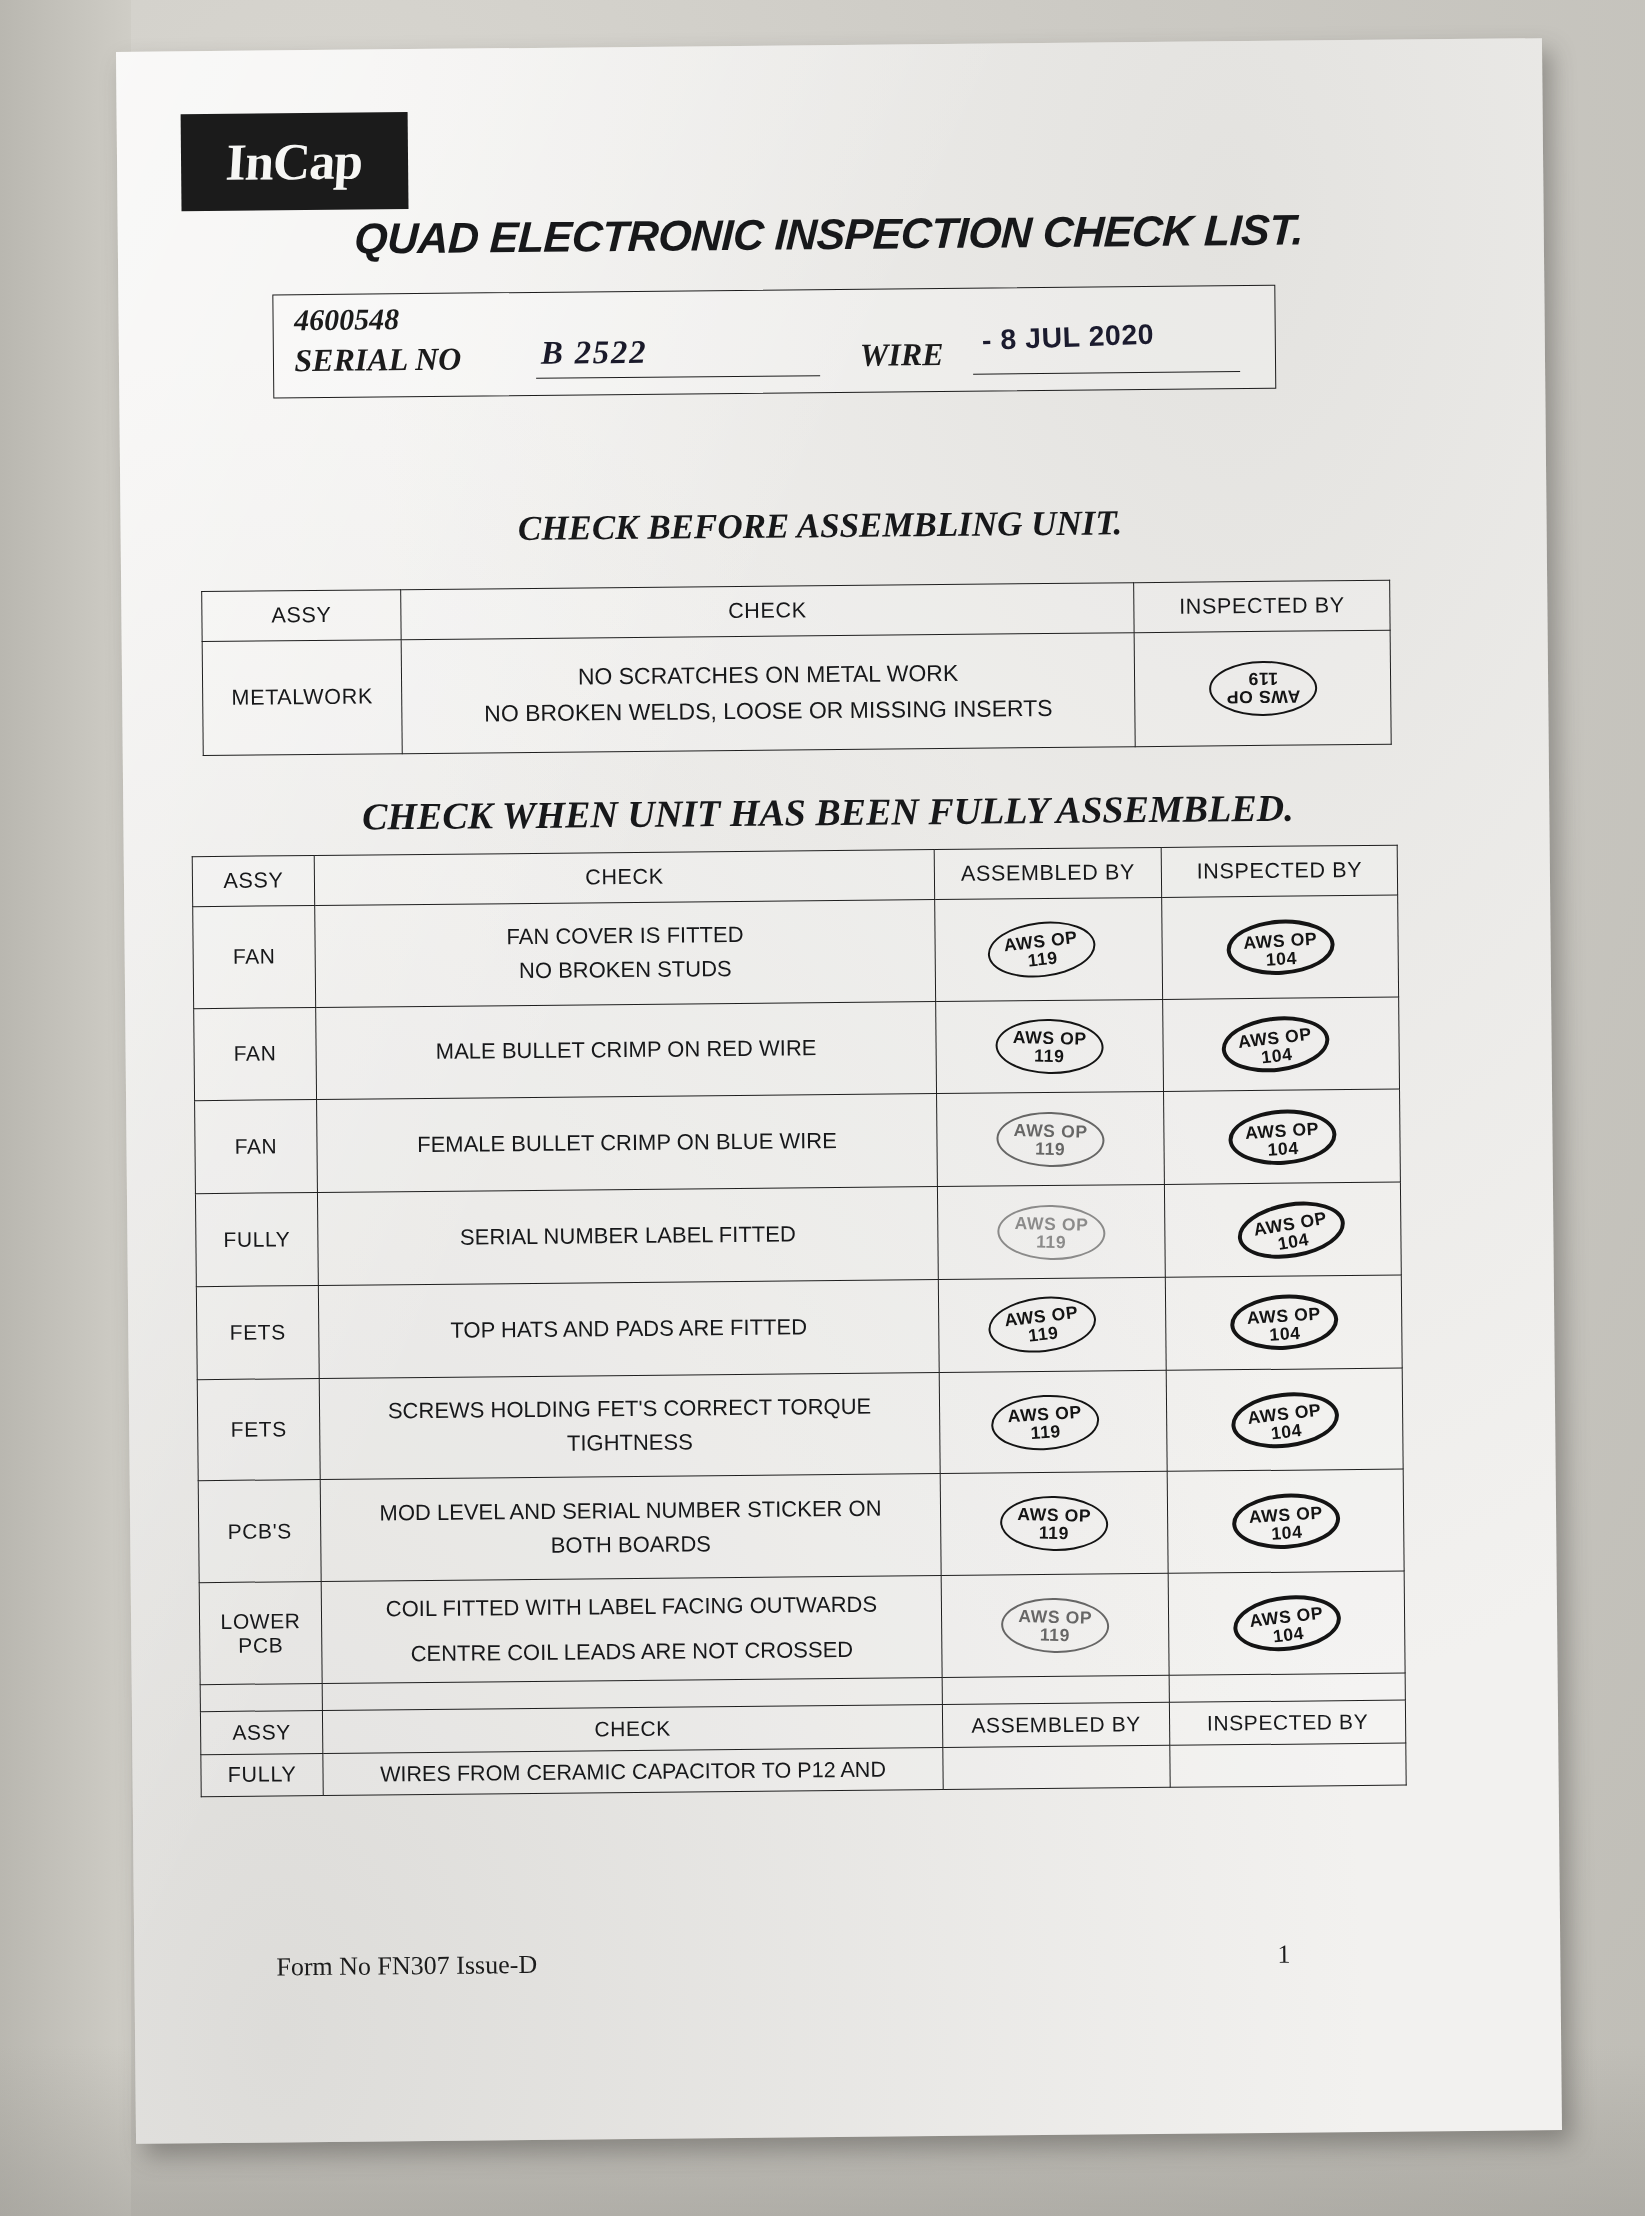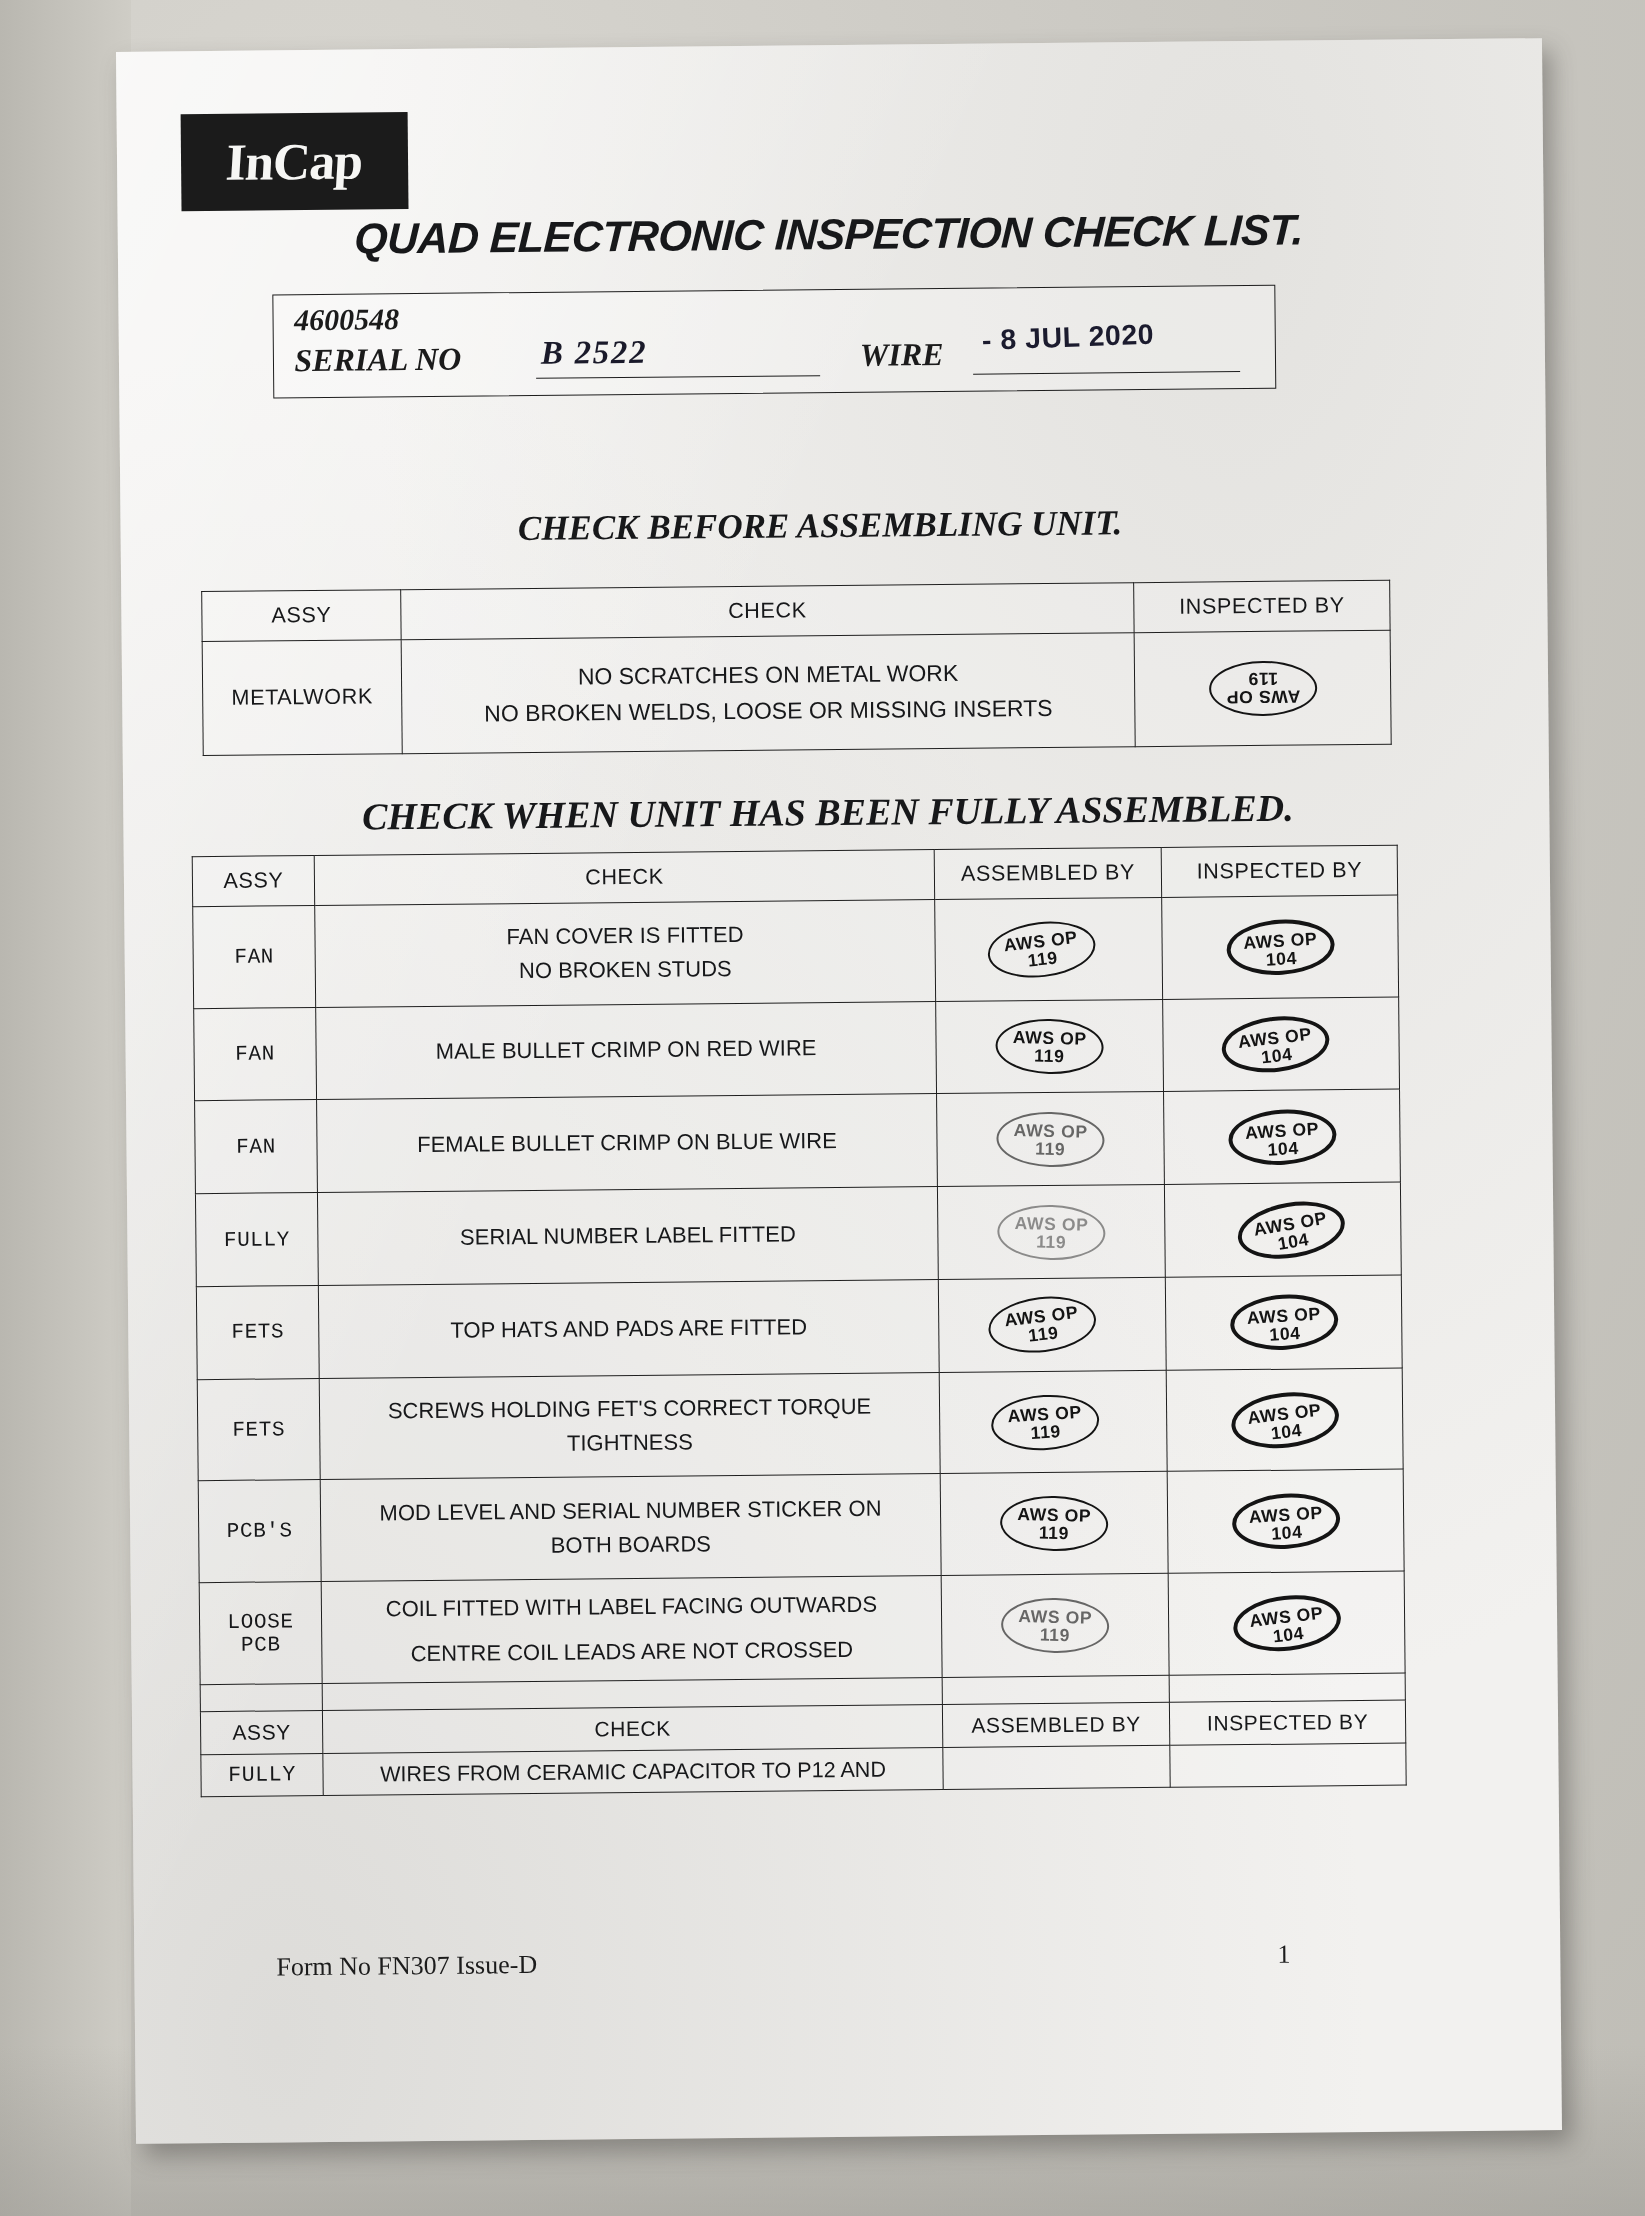--- a/index.html
+++ b/index.html
@@ -231,21 +231,21 @@
 
   #table2 {
     left: 68px;
     top: 805px;
     width: 1205px;
   }
   #table2 col.c-assy { width: 122px; }
   #table2 col.c-check { width: 620px; }
   #table2 col.c-asmb { width: 227px; }
   #table2 col.c-insp { width: 236px; }
-  #table2 td.assy { font-size: 21px; letter-spacing: 0.6px; font-family: Liberation Mono, monospace; }
+  #table2 td.assy { font-size: 21px; letter-spacing: 0.6px; }
   #table2 td.check { font-size: 22px; line-height: 1.55; }
   #table2 td.sig { height: 57px; }
   #table2 tr.body-row td { height: 85px; }
   #table2 tr.tall td { height: 94px; }
   #table2 tr.spacer td { height: 19.3px; border-left: 1.7px solid #1f1f1f; border-right: 1.7px solid #1f1f1f; }
   #table2 tr.rep-head td { height: 35px; font-size: 21px; letter-spacing: 0.6px; }
   #table2 tr.cut td { height: 34px; font-size: 21.6px; }
 
   
   .stamp {
@@ -509,21 +509,21 @@
           <td class="sig">
             <span class="stamp heavy st-r3">
               <span class="l1">AWS OP</span>
               <span class="l2">104</span>
             </span>
           </td>
         </tr>
 
         <tr class="body-row tall">
           <td class="assy">
-            <span>LOOSE PCB</span>
+            <span>LOWER PCB</span>
           </td>
           <td class="check">
             <div>COIL FITTED WITH LABEL FACING OUTWARDS</div>
             <div style="height:11.4px"></div>
             <div>CENTRE COIL LEADS ARE NOT CROSSED</div>
           </td>
           <td class="sig">
             <span class="stamp faint2 st-rp2">
               <span class="l1">AWS OP</span>
               <span class="l2">119</span>

